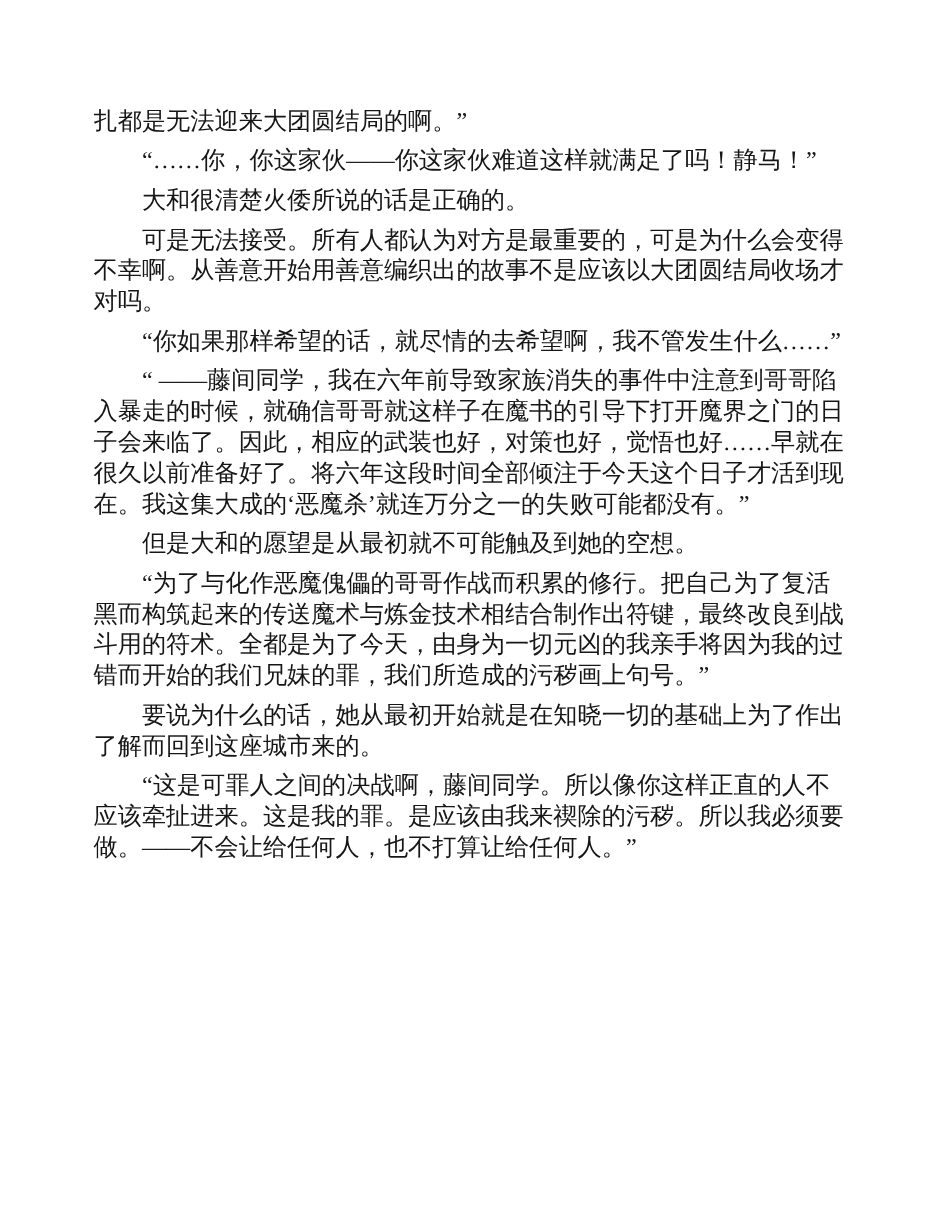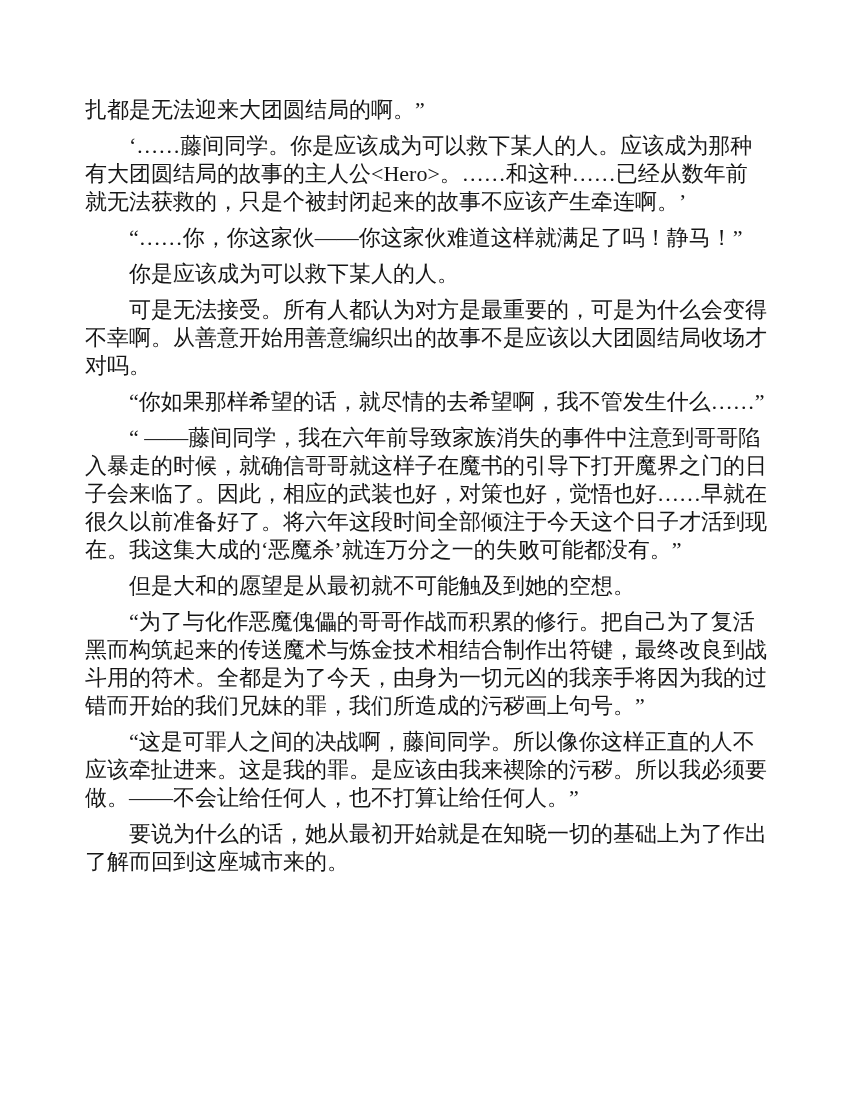--- a/index.html
+++ b/index.html
@@ -41,24 +41,23 @@
   .para.no-indent {
     text-indent: 0;
   }
 </style>
 </head>
 <body>
 
 <div class="page">
   <div class="doc-body">
     <p class="para no-indent">扎都是无法迎来大团圆结局的啊。”</p>
-    <p class="para">‘……藤间同学。你是应该成为可以救下某人的人。应该成为那种有大团圆结局的故事的主人公&lt;Hero&gt;。……和这种……已经从数年前就无法获救的，只是个被封闭起来的故事不应该产生牵连啊。’</p>
     <p class="para">“……你，你这家伙——你这家伙难道这样就满足了吗！静马！”</p>
-    <p class="para">你是应该成为可以救下某人的人。</p>
+    <p class="para">大和很清楚火倭所说的话是正确的。</p>
     <p class="para">可是无法接受。所有人都认为对方是最重要的，可是为什么会变得不幸啊。从善意开始用善意编织出的故事不是应该以大团圆结局收场才对吗。</p>
     <p class="para">“你如果那样希望的话，就尽情的去希望啊，我不管发生什么……”</p>
     <p class="para">“ ——藤间同学，我在六年前导致家族消失的事件中注意到哥哥陷入暴走的时候，就确信哥哥就这样子在魔书的引导下打开魔界之门的日子会来临了。因此，相应的武装也好，对策也好，觉悟也好……早就在很久以前准备好了。将六年这段时间全部倾注于今天这个日子才活到现在。我这集大成的‘恶魔杀’就连万分之一的失败可能都没有。”</p>
     <p class="para">但是大和的愿望是从最初就不可能触及到她的空想。</p>
     <p class="para">“为了与化作恶魔傀儡的哥哥作战而积累的修行。把自己为了复活黑而构筑起来的传送魔术与炼金技术相结合制作出符键，最终改良到战斗用的符术。全都是为了今天，由身为一切元凶的我亲手将因为我的过错而开始的我们兄妹的罪，我们所造成的污秽画上句号。”</p>
+    <p class="para">要说为什么的话，她从最初开始就是在知晓一切的基础上为了作出了解而回到这座城市来的。</p>
     <p class="para">“这是可罪人之间的决战啊，藤间同学。所以像你这样正直的人不应该牵扯进来。这是我的罪。是应该由我来禊除的污秽。所以我必须要做。——不会让给任何人，也不打算让给任何人。”</p>
-    <p class="para">要说为什么的话，她从最初开始就是在知晓一切的基础上为了作出了解而回到这座城市来的。</p>
   </div>
 </div>
 
 </body></html>

